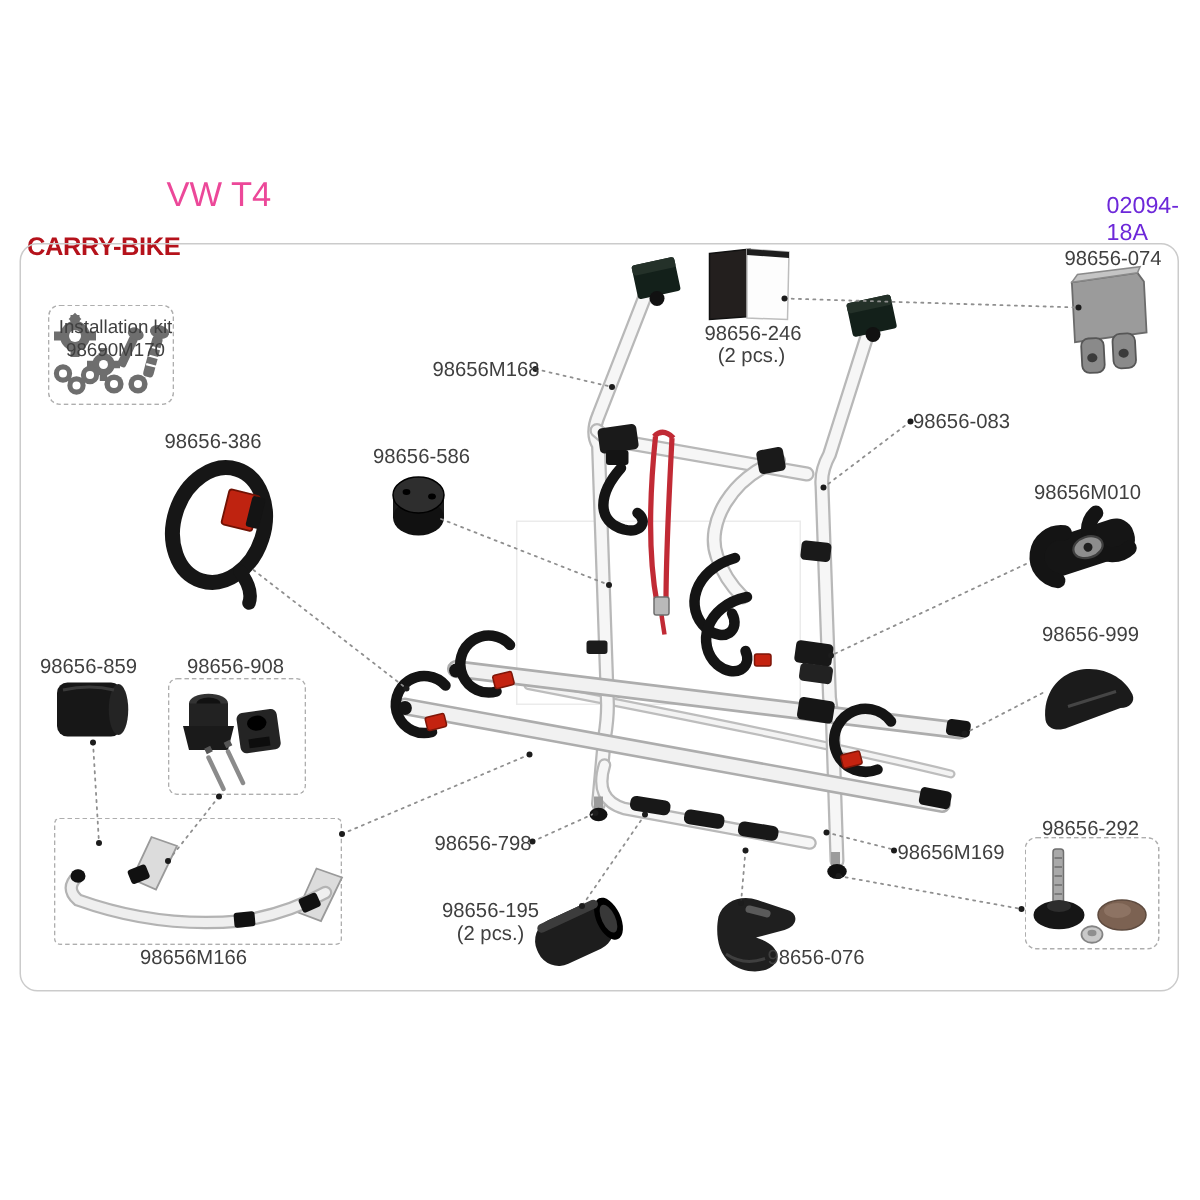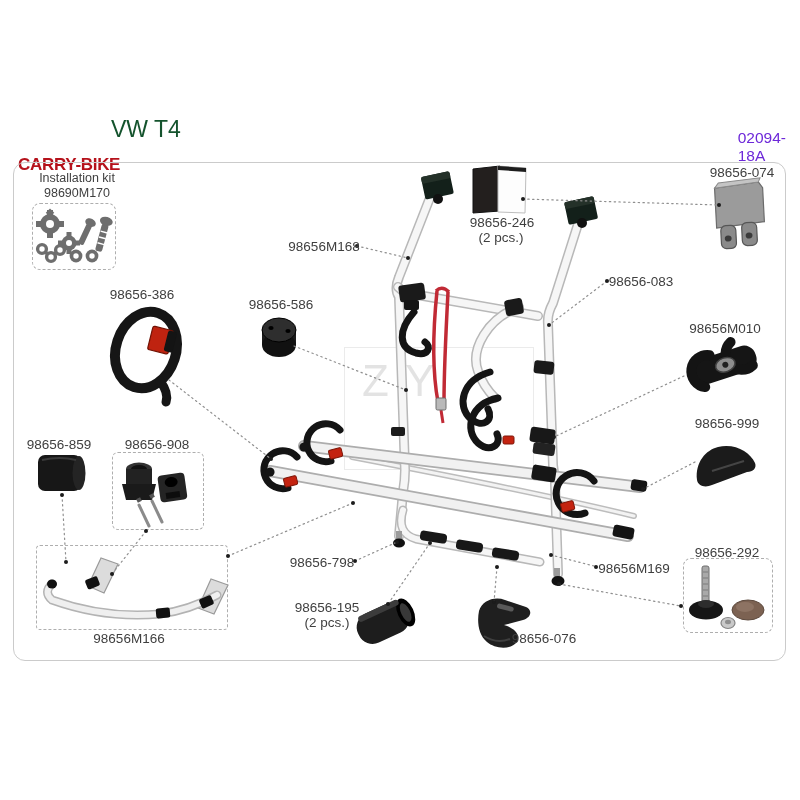--- a/index.html
+++ b/index.html
@@ -1,51 +1,50 @@
 <!DOCTYPE html>
 <html><head>
 <meta charset="utf-8">
 <style>
   html,body{margin:0;padding:0;background:#fff;}
   .page{position:relative;width:800px;height:800px;background:#fff;overflow:hidden;
         font-family:"Liberation Sans",sans-serif;}
   .brand{position:absolute;left:18px;top:123px;font-size:17px;font-weight:700;
          color:#b5121b;letter-spacing:-.3px;margin-top:32px;}
-  .model{position:absolute;left:111px;top:116px;font-size:23px;font-weight:400;color:#14532d;}
+  .model{position:absolute;left:111px;top:116px;font-size:23px;font-weight:400;color:#ec4899;}
   .docnum{position:absolute;left:786px;top:129px;transform:translateX(-100%);
           font-size:15.5px;color:#6d28d9;}
   .main-box{position:absolute;left:13px;top:162px;width:773px;height:499px;
             border:1.5px solid #cbcbcb;border-radius:12px;box-sizing:border-box;}
   .dash-box{position:absolute;border:1px dashed #aeaeae;border-radius:8px;box-sizing:border-box;}
   .kit-box{left:32px;top:203px;width:84px;height:67px;}
   .box-908{left:112px;top:452px;width:92px;height:78px;border-radius:6px;}
   .box-m166{left:36px;top:545px;width:192px;height:85px;border-radius:4px;}
   .box-292{left:683px;top:558px;width:90px;height:75px;}
   .lbl{position:absolute;transform:translate(-50%,-50%);font-size:13.5px;color:#3f3f3f;
        white-space:nowrap;}
-  .lbl.small{font-size:12.5px;}
+  .lbl.small{font-size:12.5px;margin-top:40px;}
   .wm-box{position:absolute;left:344px;top:347px;width:188px;height:121px;
           border:1px solid rgba(0,0,0,.08);}
   .wm{position:absolute;font-size:44px;letter-spacing:16px;color:rgba(0,0,0,.11);
       font-weight:400;}
   svg.art{position:absolute;left:0;top:0;}
 </style>
 </head>
 <body>
 
 <div class="page">
 
   <div class="brand">CARRY-BIKE</div>
   <div class="model">VW T4</div>
   <div class="docnum">02094-18A</div>
 
   <div class="main-box"></div>
 
   <div class="wm-box"></div>
-  <div class="wm" style="left:362px;top:356px;">ZY</div>
 
   <div class="dash-box kit-box"></div>
   <div class="dash-box box-908"></div>
   <div class="dash-box box-m166"></div>
   <div class="dash-box box-292"></div>
 
   <svg class="art" width="800" height="800" viewBox="0 0 800 800">
 
     <g fill="#6e6e6e">
       <g>

